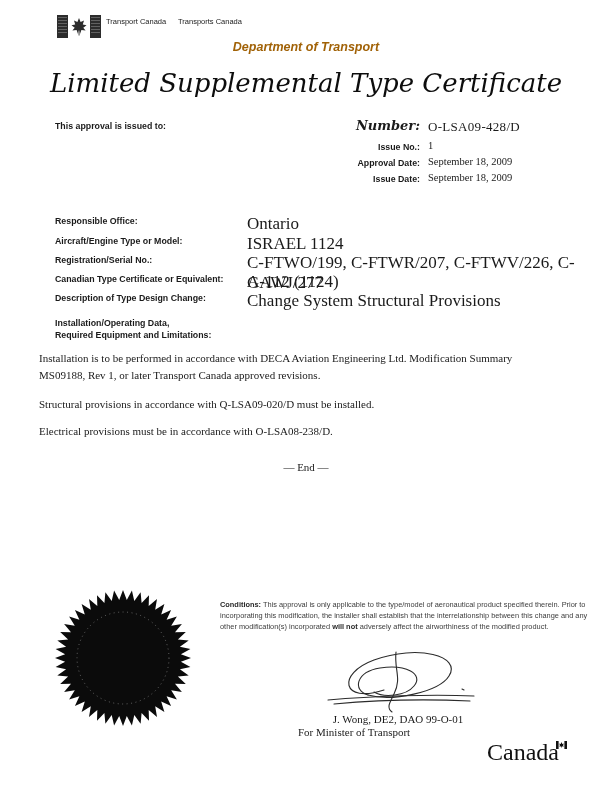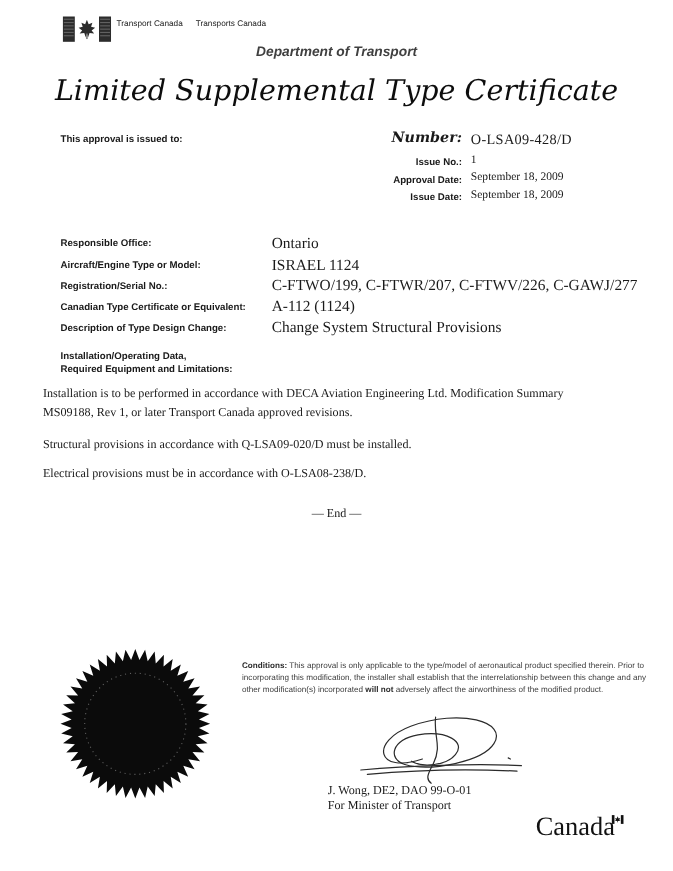--- a/index.html
+++ b/index.html
@@ -10,21 +10,21 @@
     font-family:"Liberation Serif", serif;
   }
   .sans { font-family:"Liberation Sans", sans-serif; }
 
   
   .gov-logo { position:absolute; left:57px; top:14px; width:44px; height:25px; }
   .gov-logo-en { position:absolute; left:106px; top:17px; font-size:7.5px; color:#222; }
   .gov-logo-fr { position:absolute; left:178px; top:17px; font-size:7.5px; color:#222; }
   .dept-line {
     position:absolute; left:0; top:40px; width:100%; text-align:center;
-    font-size:12.5px; font-weight:bold; font-style:italic; color:#404040;
+    font-size:12.5px; font-weight:bold; font-style:italic; color:#a16207;
   }
   .cert-title {
     position:absolute; left:0; top:68px; width:100%; text-align:center;
     font-family:"DejaVu Serif", serif; font-style:italic; font-weight:500;
     font-size:26px; color:#0d0d0d;
   }
 
   
   .issued-label { position:absolute; left:55px; top:121px; font-size:8.8px; font-weight:bold; }
   .issued-lines { position:absolute; left:55px; top:137px; font-size:11px; line-height:16.5px; }
@@ -32,41 +32,41 @@
   
   .num-label { position:absolute; left:290px; top:118px; width:130px; text-align:right;
     font-family:"DejaVu Serif", serif; font-style:italic; font-weight:bold; font-size:13px; }
   .num-value { position:absolute; left:428px; top:119px; font-size:13px; letter-spacing:.3px; }
   .cert-row-label { position:absolute; left:290px; width:130px; text-align:right;
     font-size:8.8px; font-weight:bold; }
   .cert-row-value { position:absolute; left:428px; font-size:10.5px; }
 
   
   .field-label { position:absolute; left:55px; font-size:8.8px; font-weight:bold; }
-  .field-value { position:absolute; left:247px; font-size:14px; }
+  .field-value { position:absolute; left:247px; font-size:17px; }
 
   
   .limit-heading { position:absolute; left:55px; top:317px; font-size:8.8px; font-weight:bold; line-height:12px; }
   .para { position:absolute; left:39px; width:515px; font-size:11px; line-height:17px; }
   .end-marker { position:absolute; left:0; top:461px; width:100%; text-align:center; font-size:11px; }
 
   
   .seal { position:absolute; left:53px; top:588px; width:140px; height:140px; }
 
   
   .conditions {
     position:absolute; left:220px; top:599px; width:374px;
     font-size:7.4px; line-height:11px; color:#3c3c3c;
     font-family:"Liberation Sans", sans-serif;
   }
   .conditions b { color:#2a2a2a; }
 
   
   .signature-svg { position:absolute; left:322px; top:648px; width:175px; height:68px; }
-  .sig-name  { position:absolute; left:298px; top:713px; width:200px; font-size:11px; }
+  .sig-name  { position:absolute; left:298px; top:713px; width:200px; text-align:center; font-size:11px; }
   .sig-title { position:absolute; left:298px; top:726px; width:200px; text-align:left; font-size:11px; }
 
   
   .wordmark { position:absolute; left:487px; top:739px; font-family:"Liberation Serif", serif; font-size:24px; color:#111; }
   .wordmark-flag { position:absolute; left:556px; top:741px; width:11px; height:8px; }
 </style>
 </head>
 <body>
 
 <div class="page">

